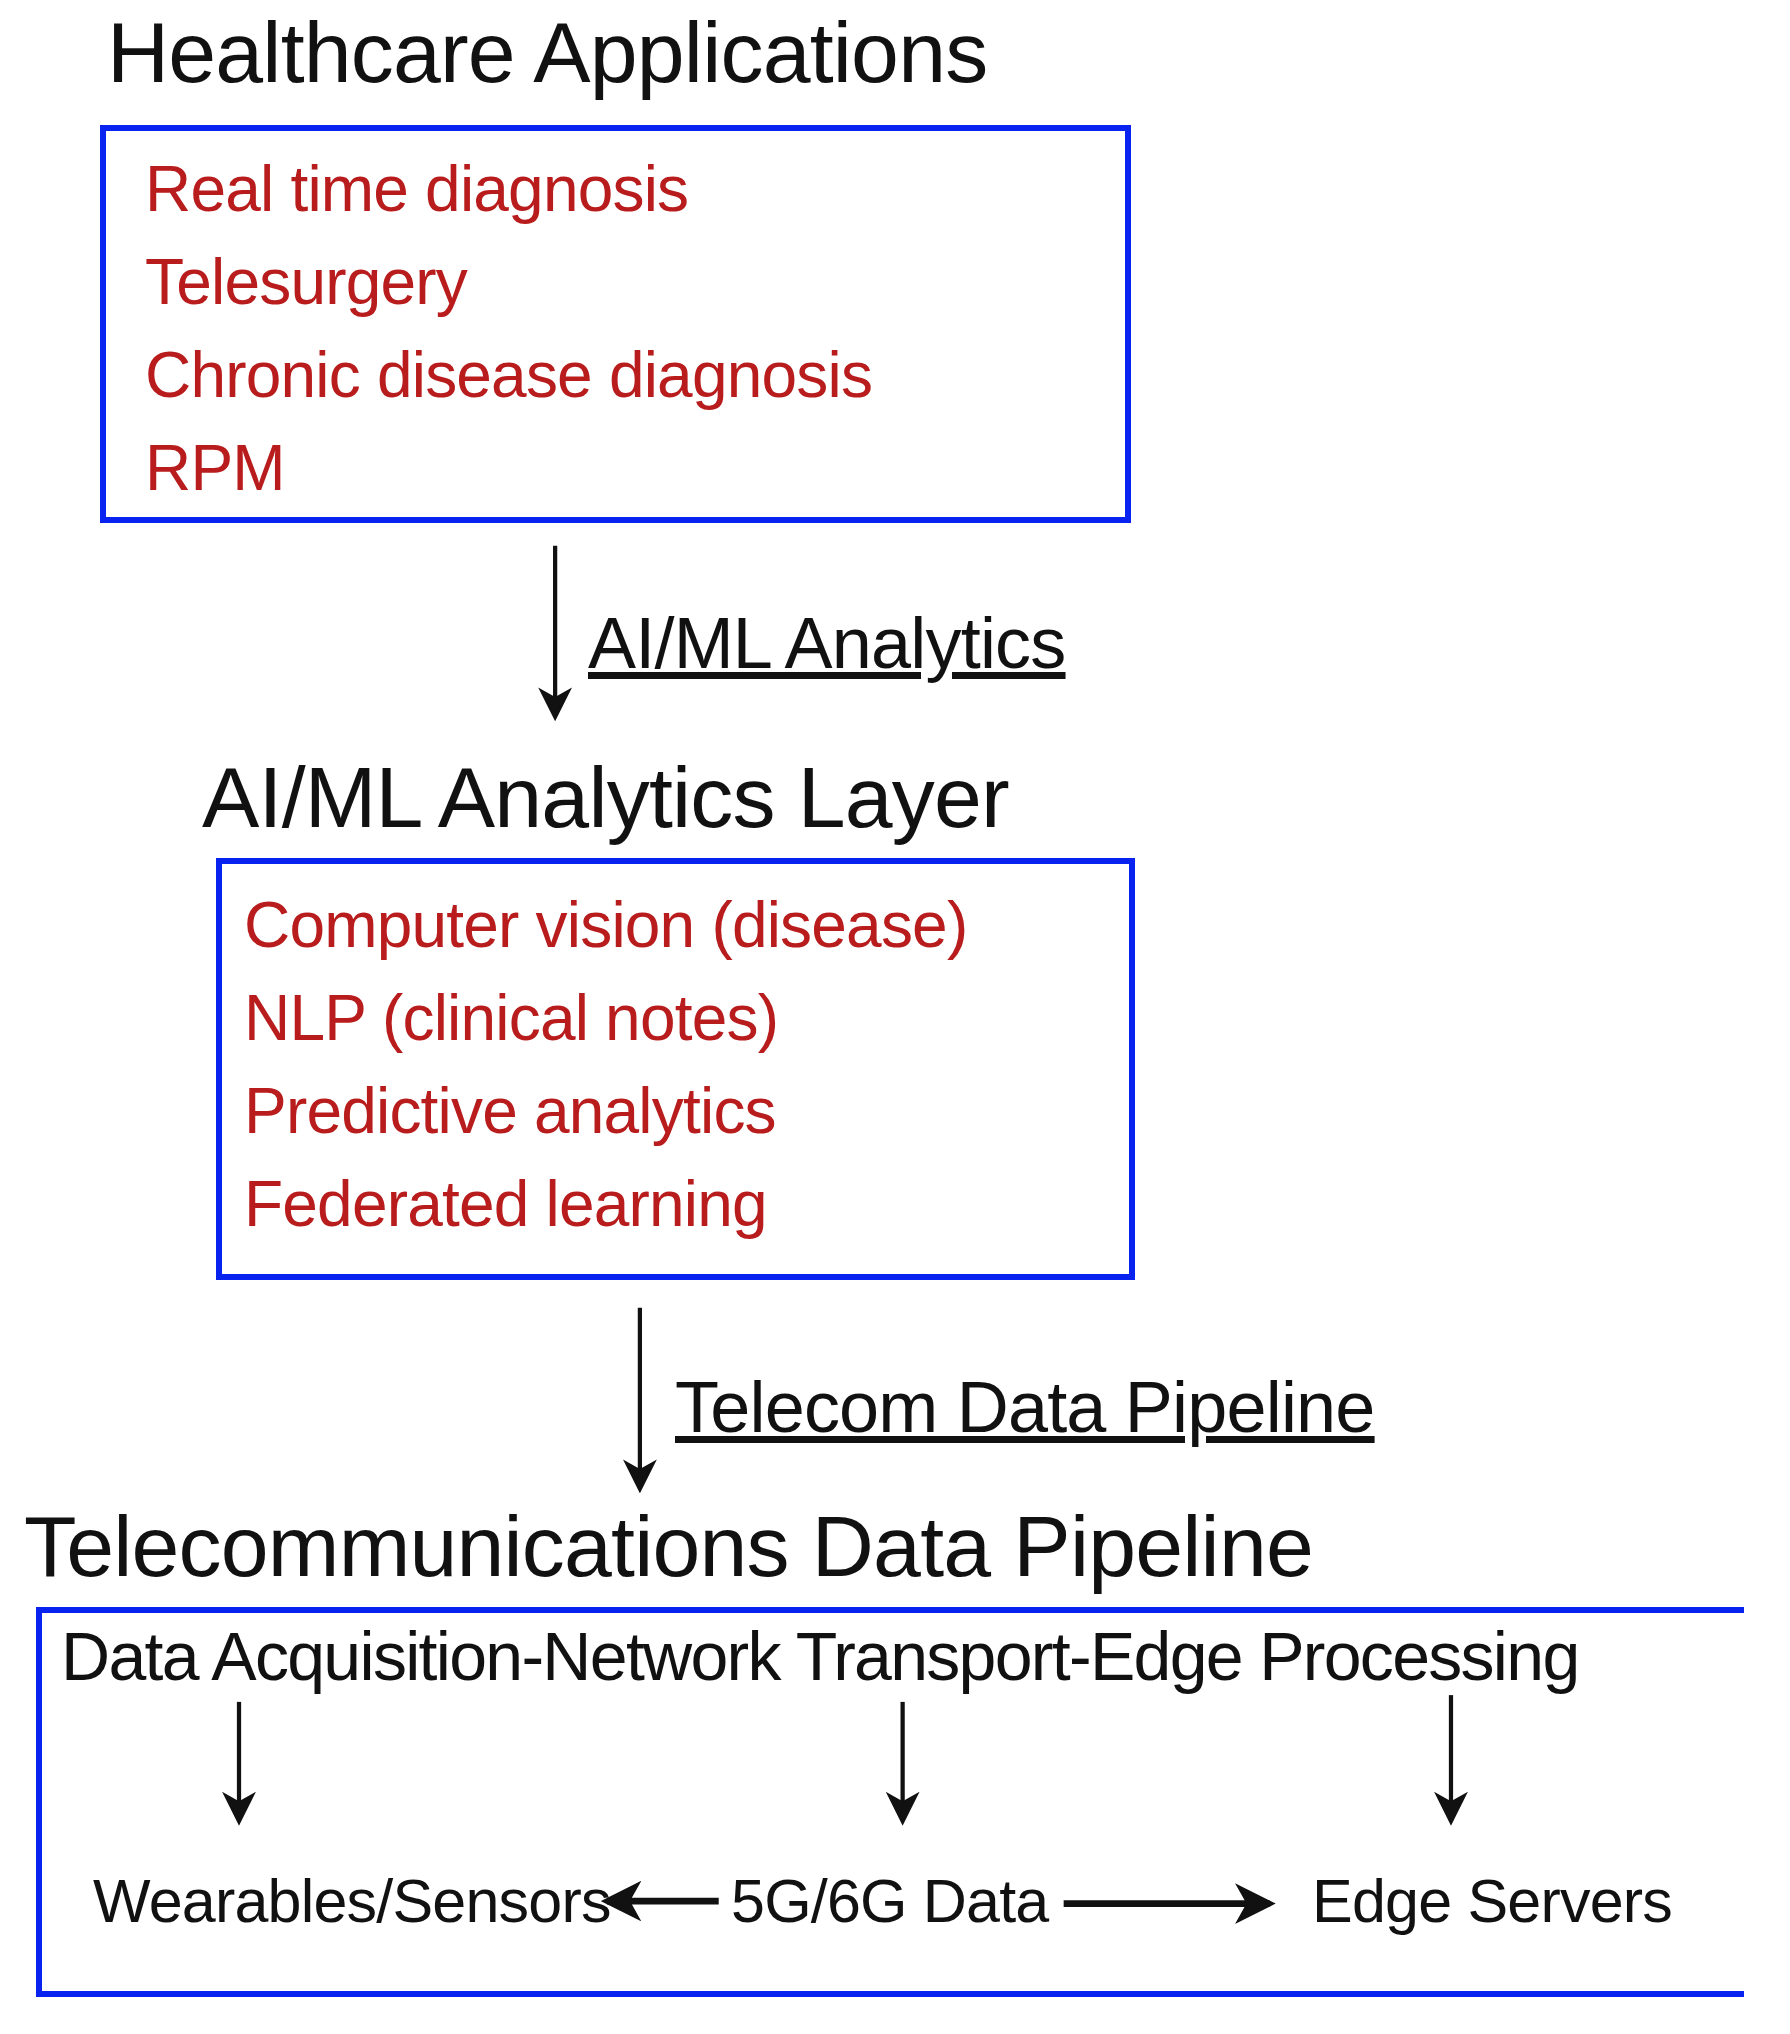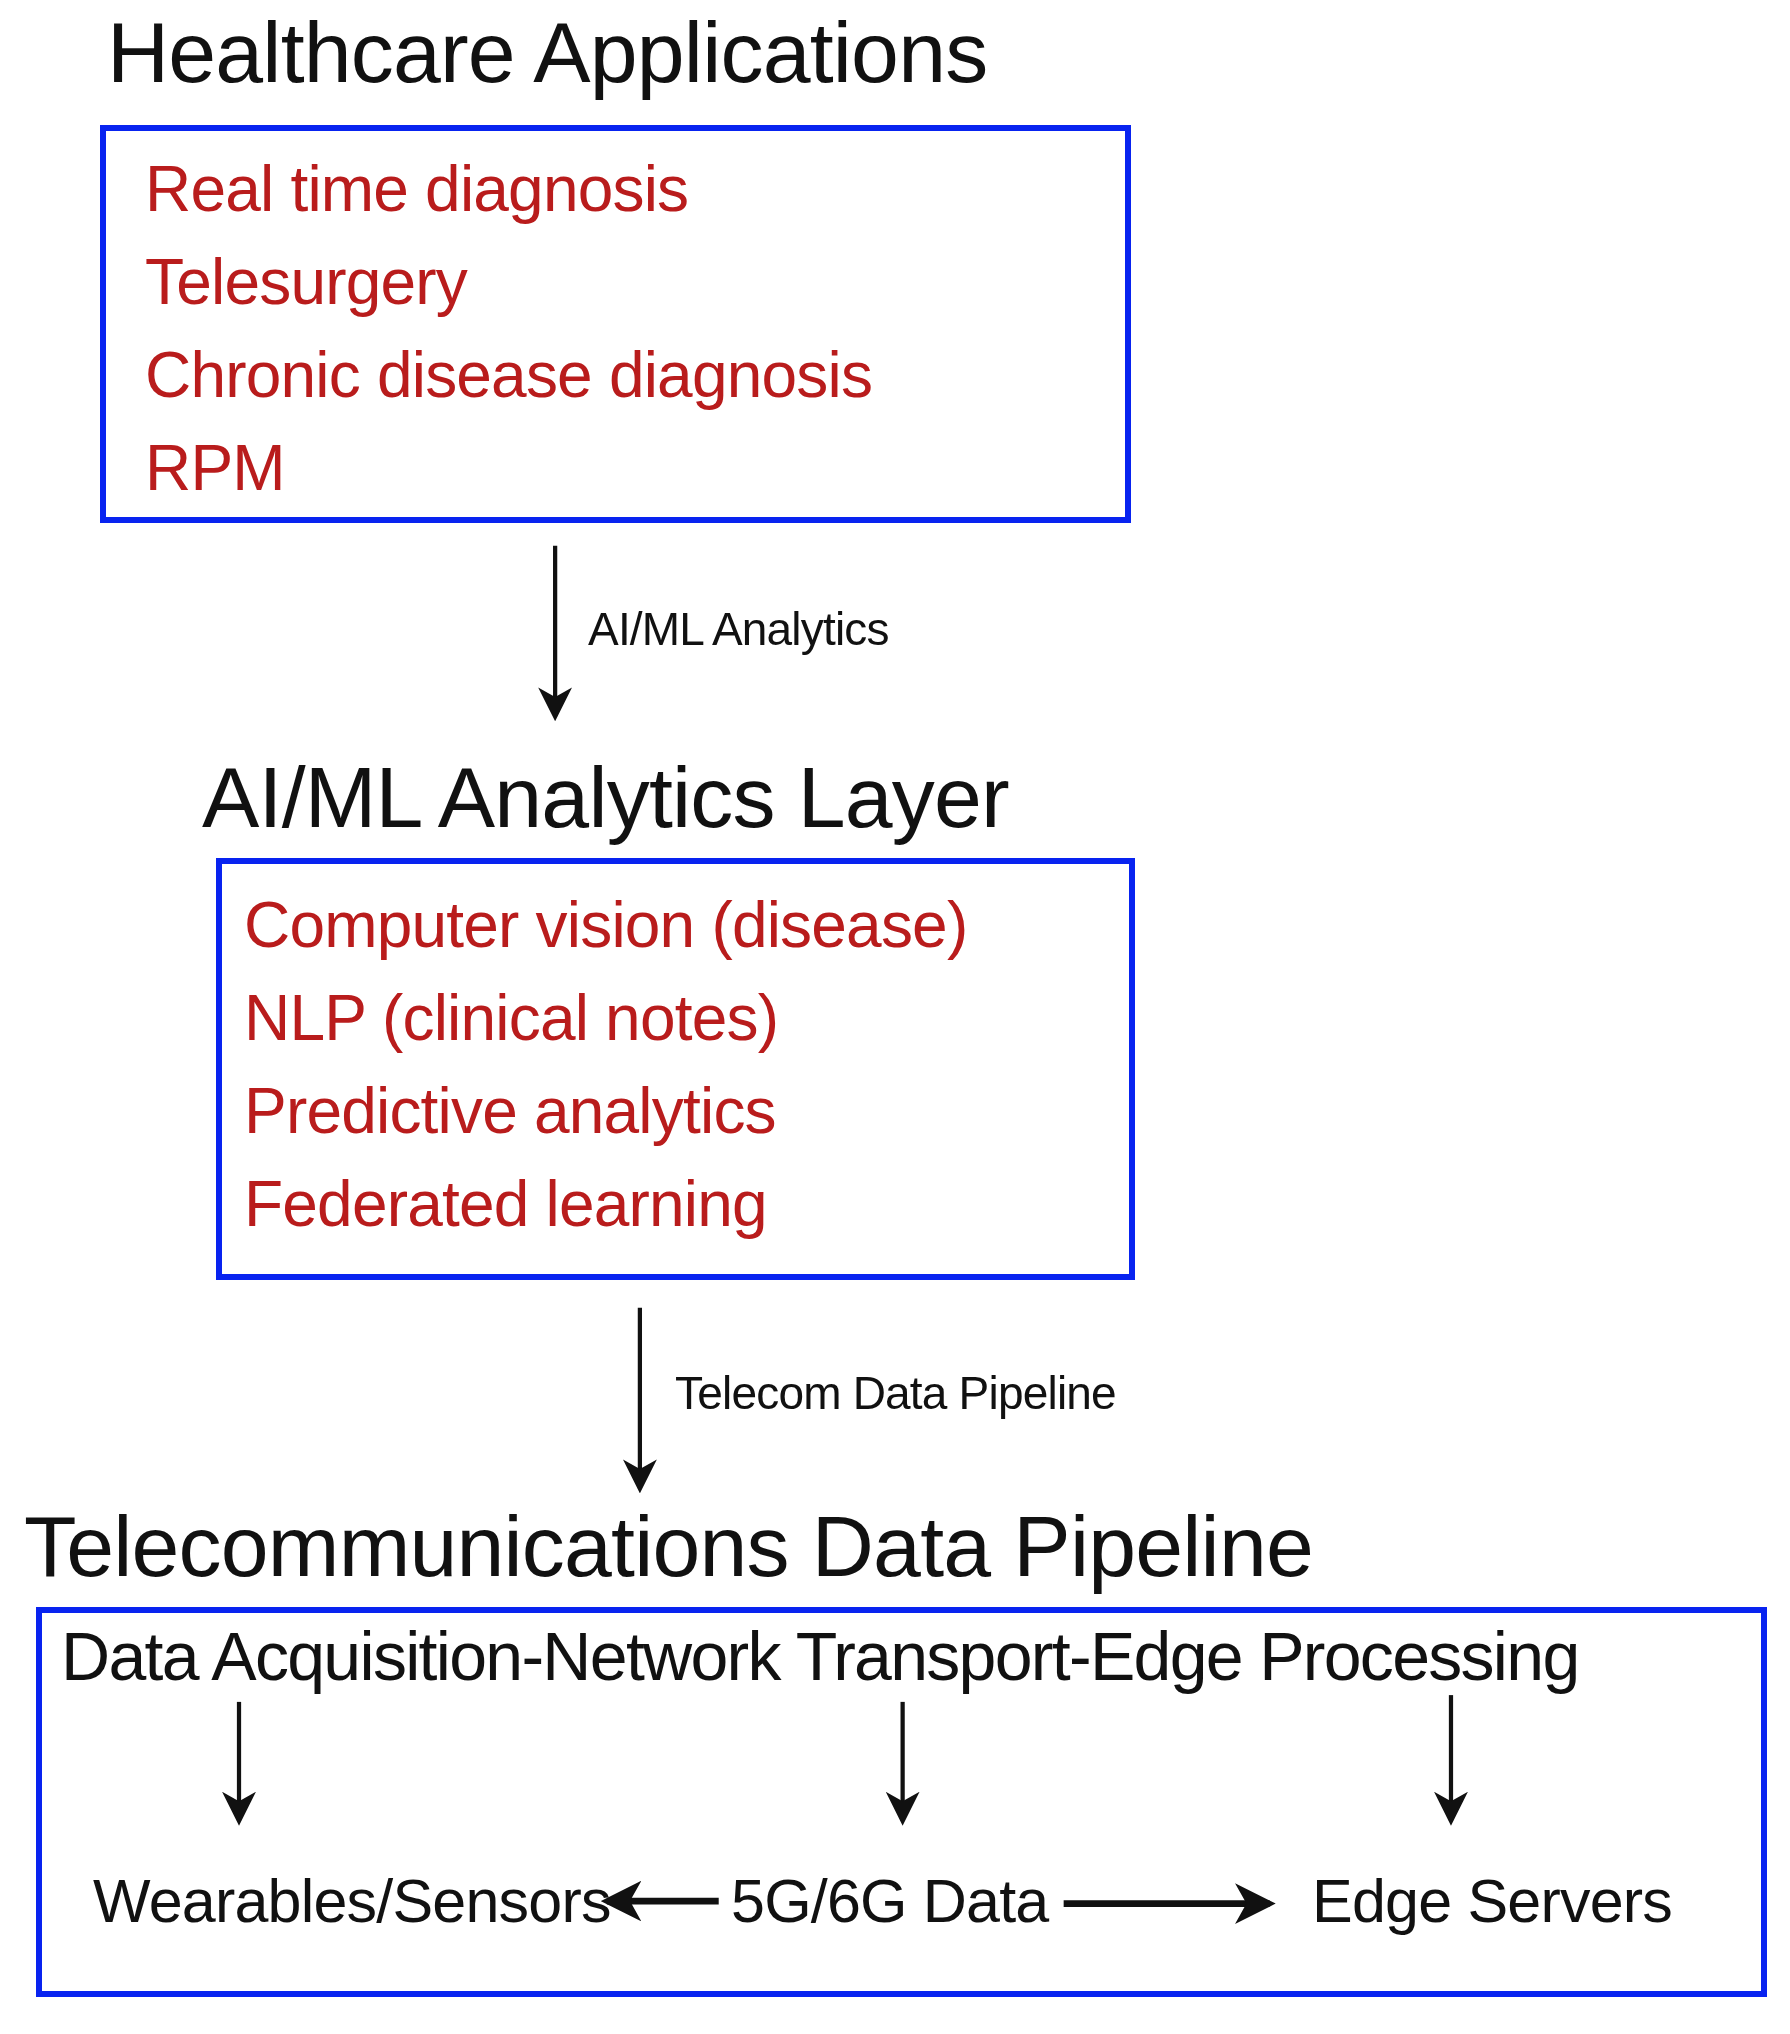--- a/index.html
+++ b/index.html
@@ -8,21 +8,20 @@
     background: #ffffff;
   }
   .canvas {
     position: relative;
     width: 1744px;
     height: 2035px;
     background: #ffffff;
     font-family: "Liberation Sans", sans-serif;
     color: #111111;
     overflow: hidden;
-    padding-left: 39px;
   }
   .heading {
     position: absolute;
     font-size: 86px;
     letter-spacing: -0.8px;
     color: #111111;
     white-space: nowrap;
   }
   .bluebox {
     position: absolute;
@@ -32,23 +31,24 @@
   }
   .boxlist {
     font-size: 64px;
     line-height: 93px;
     letter-spacing: -0.8px;
     color: #b91c1c;
     white-space: nowrap;
   }
   .connector-label {
     position: absolute;
-    font-size: 46px;
+    font-size: 72px;
     letter-spacing: -0.8px;
     white-space: nowrap;
+    text-decoration: underline;
   }
   .stage-line {
     position: absolute;
     left: 61px;
     top: 1617px;
     font-size: 68px;
     letter-spacing: -1.7px;
     white-space: nowrap;
   }
   .node-label {

